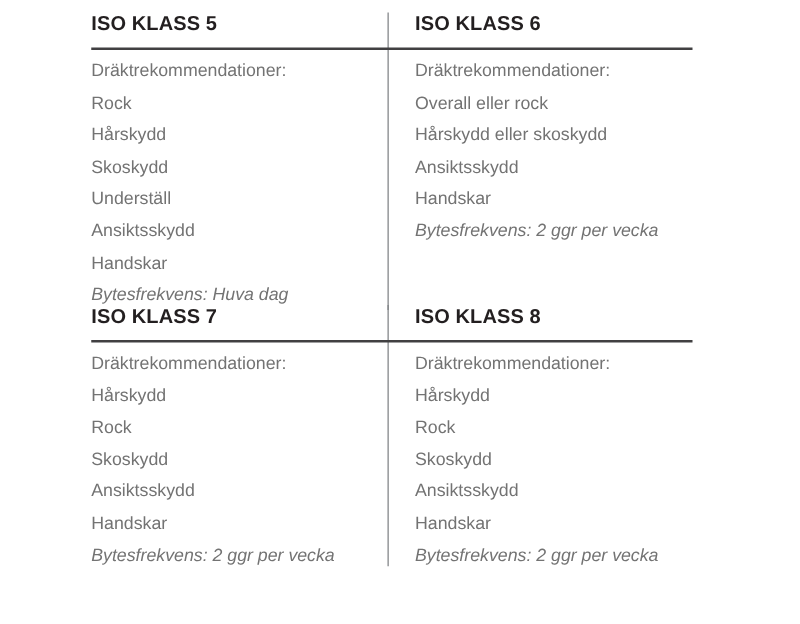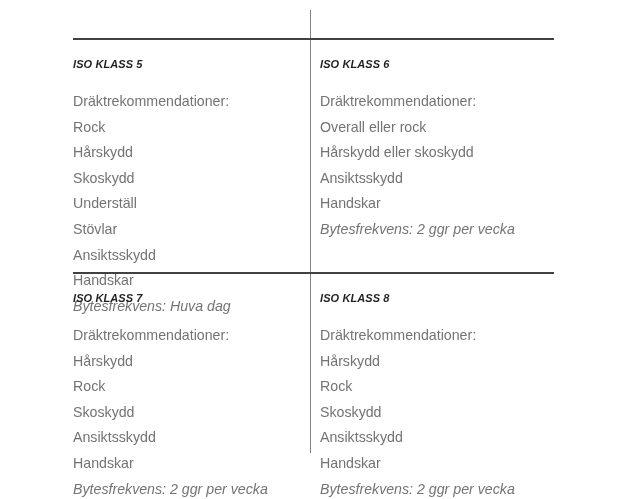--- a/index.html
+++ b/index.html
@@ -32,45 +32,43 @@
   .cols {
     display: flex;
     width: 481px;
     position: relative;
   }
   .col {
     width: 237px;
     box-sizing: border-box;
   }
   .col-left { padding-right: 10px; }
-  .col-right { padding-left: 10px; }
+  .col-right { padding-left: 22px; }
 
   
   .vrule {
     position: absolute;
     top: 0;
     left: 237px;
     width: 1px;
     background: #808285;
   }
   #table-1 .vrule { height: 238px; }
   #table-2 .vrule { height: 209px; }
 
   .header-row {
     position: relative;
     height: 28px;
   }
   .col-header {
     font-weight: bold;
-    font-style: italic;
-    font-size: 11px;
+    font-size: 16px;
     letter-spacing: 0.1px;
     line-height: 20px;
     white-space: nowrap;
-    margin-top: 44px;
   }
   .hrule {
     position: absolute;
     left: 0;
     top: 28px;
     width: 481px;
     height: 2px;
     background: #414042;
   }
   .rows {
@@ -99,21 +97,20 @@
       <div class="col col-left">
         <div class="header-row">
           <div class="col-header">ISO KLASS 5</div>
         </div>
         <div class="rows">
           <div class="row-item">Dräktrekommendationer:</div>
           <div class="row-item">Rock</div>
           <div class="row-item">Hårskydd</div>
           <div class="row-item">Skoskydd</div>
           <div class="row-item">Underställ</div>
-          <div class="row-item">Stövlar</div>
           <div class="row-item">Ansiktsskydd</div>
           <div class="row-item">Handskar</div>
           <div class="row-item freq">Bytesfrekvens: Huva dag</div>
         </div>
       </div>
 
       <div class="col col-right">
         <div class="header-row">
           <div class="col-header">ISO KLASS 6</div>
         </div>

